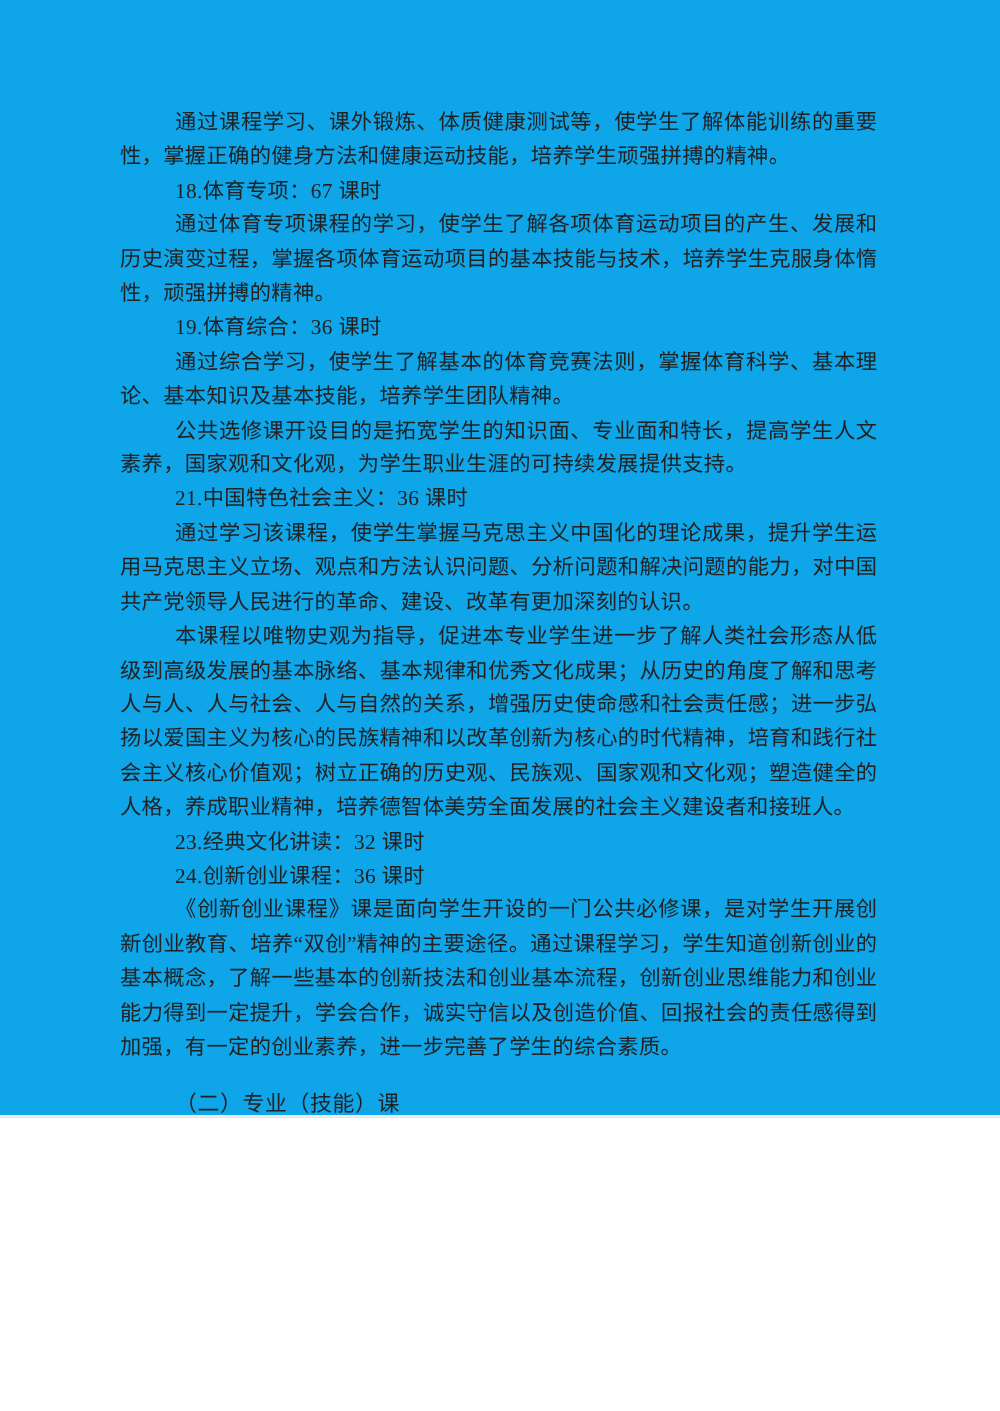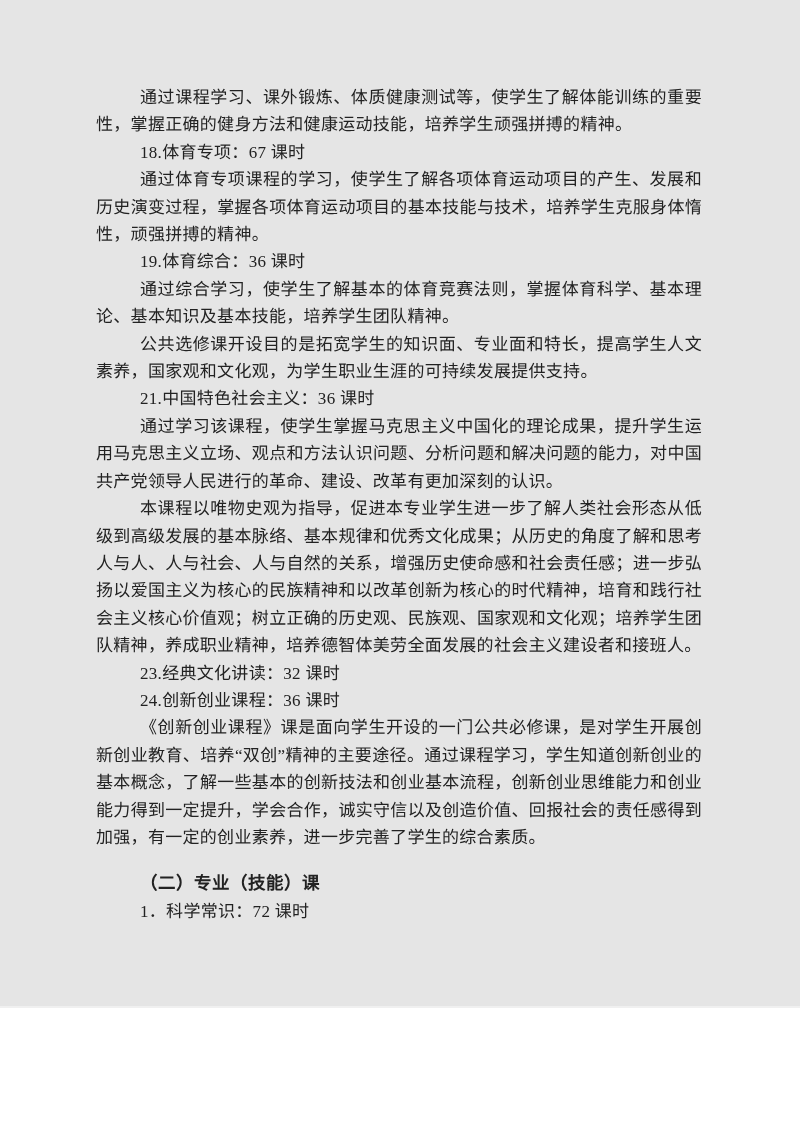--- a/index.html
+++ b/index.html
@@ -3,23 +3,23 @@
 <meta charset="utf-8">
 <style>
   html, body {
     margin: 0;
     padding: 0;
     background: #ffffff;
   }
   .page {
     position: relative;
     width: 800px;
-    height: 1008px;
+    height: 894px;
     margin: 0 auto;
-    background: #e5e5e5;
+    background: #0ea5e9;
     overflow: hidden;
     font-family: "Liberation Serif", "DejaVu Serif", serif;
     color: #222222;
     box-sizing: border-box;
     border-bottom: 2px solid #f0f0f0;
   }
   .content {
     position: absolute;
     left: 96px;
     top: 84px;
@@ -34,21 +34,21 @@
     letter-spacing: 0.3px;
     word-break: break-all;
   }
   .course-title {
     text-align: left;
   }
   .subheading {
     margin: 19px 0 0 0;
     font-size: 17.5px;
     line-height: 27.4px;
-    font-weight: 700;
+    font-weight: 400;
     text-indent: 44px;
     letter-spacing: 0.5px;
   }
   .page-footer {
     position: absolute;
     left: 0;
     right: 0;
     top: 1058px;
     text-align: center;
   }
@@ -70,21 +70,21 @@
     <p class="para">通过体育专项课程的学习，使学生了解各项体育运动项目的产生、发展和历史演变过程，掌握各项体育运动项目的基本技能与技术，培养学生克服身体惰性，顽强拼搏的精神。</p>
 
     <p class="para course-title">19.体育综合：36 课时</p>
     <p class="para">通过综合学习，使学生了解基本的体育竞赛法则，掌握体育科学、基本理论、基本知识及基本技能，培养学生团队精神。</p>
 
     <p class="para">公共选修课开设目的是拓宽学生的知识面、专业面和特长，提高学生人文素养，国家观和文化观，为学生职业生涯的可持续发展提供支持。</p>
 
     <p class="para course-title">21.中国特色社会主义：36 课时</p>
     <p class="para">通过学习该课程，使学生掌握马克思主义中国化的理论成果，提升学生运用马克思主义立场、观点和方法认识问题、分析问题和解决问题的能力，对中国共产党领导人民进行的革命、建设、改革有更加深刻的认识。</p>
 
-    <p class="para">本课程以唯物史观为指导，促进本专业学生进一步了解人类社会形态从低级到高级发展的基本脉络、基本规律和优秀文化成果；从历史的角度了解和思考人与人、人与社会、人与自然的关系，增强历史使命感和社会责任感；进一步弘扬以爱国主义为核心的民族精神和以改革创新为核心的时代精神，培育和践行社会主义核心价值观；树立正确的历史观、民族观、国家观和文化观；培养学生团队精神，养成职业精神，培养德智体美劳全面发展的社会主义建设者和接班人。</p>
+    <p class="para">本课程以唯物史观为指导，促进本专业学生进一步了解人类社会形态从低级到高级发展的基本脉络、基本规律和优秀文化成果；从历史的角度了解和思考人与人、人与社会、人与自然的关系，增强历史使命感和社会责任感；进一步弘扬以爱国主义为核心的民族精神和以改革创新为核心的时代精神，培育和践行社会主义核心价值观；树立正确的历史观、民族观、国家观和文化观；塑造健全的人格，养成职业精神，培养德智体美劳全面发展的社会主义建设者和接班人。</p>
 
     <p class="para course-title">23.经典文化讲读：32 课时</p>
 
     <p class="para course-title">24.创新创业课程：36 课时</p>
     <p class="para">《创新创业课程》课是面向学生开设的一门公共必修课，是对学生开展创新创业教育、培养“双创”精神的主要途径。通过课程学习，学生知道创新创业的基本概念，了解一些基本的创新技法和创业基本流程，创新创业思维能力和创业能力得到一定提升，学会合作，诚实守信以及创造价值、回报社会的责任感得到加强，有一定的创业素养，进一步完善了学生的综合素质。</p>
 
     <h2 class="subheading">（二）专业（技能）课</h2>
 
     <p class="para course-title">1．科学常识：72 课时</p>
 

